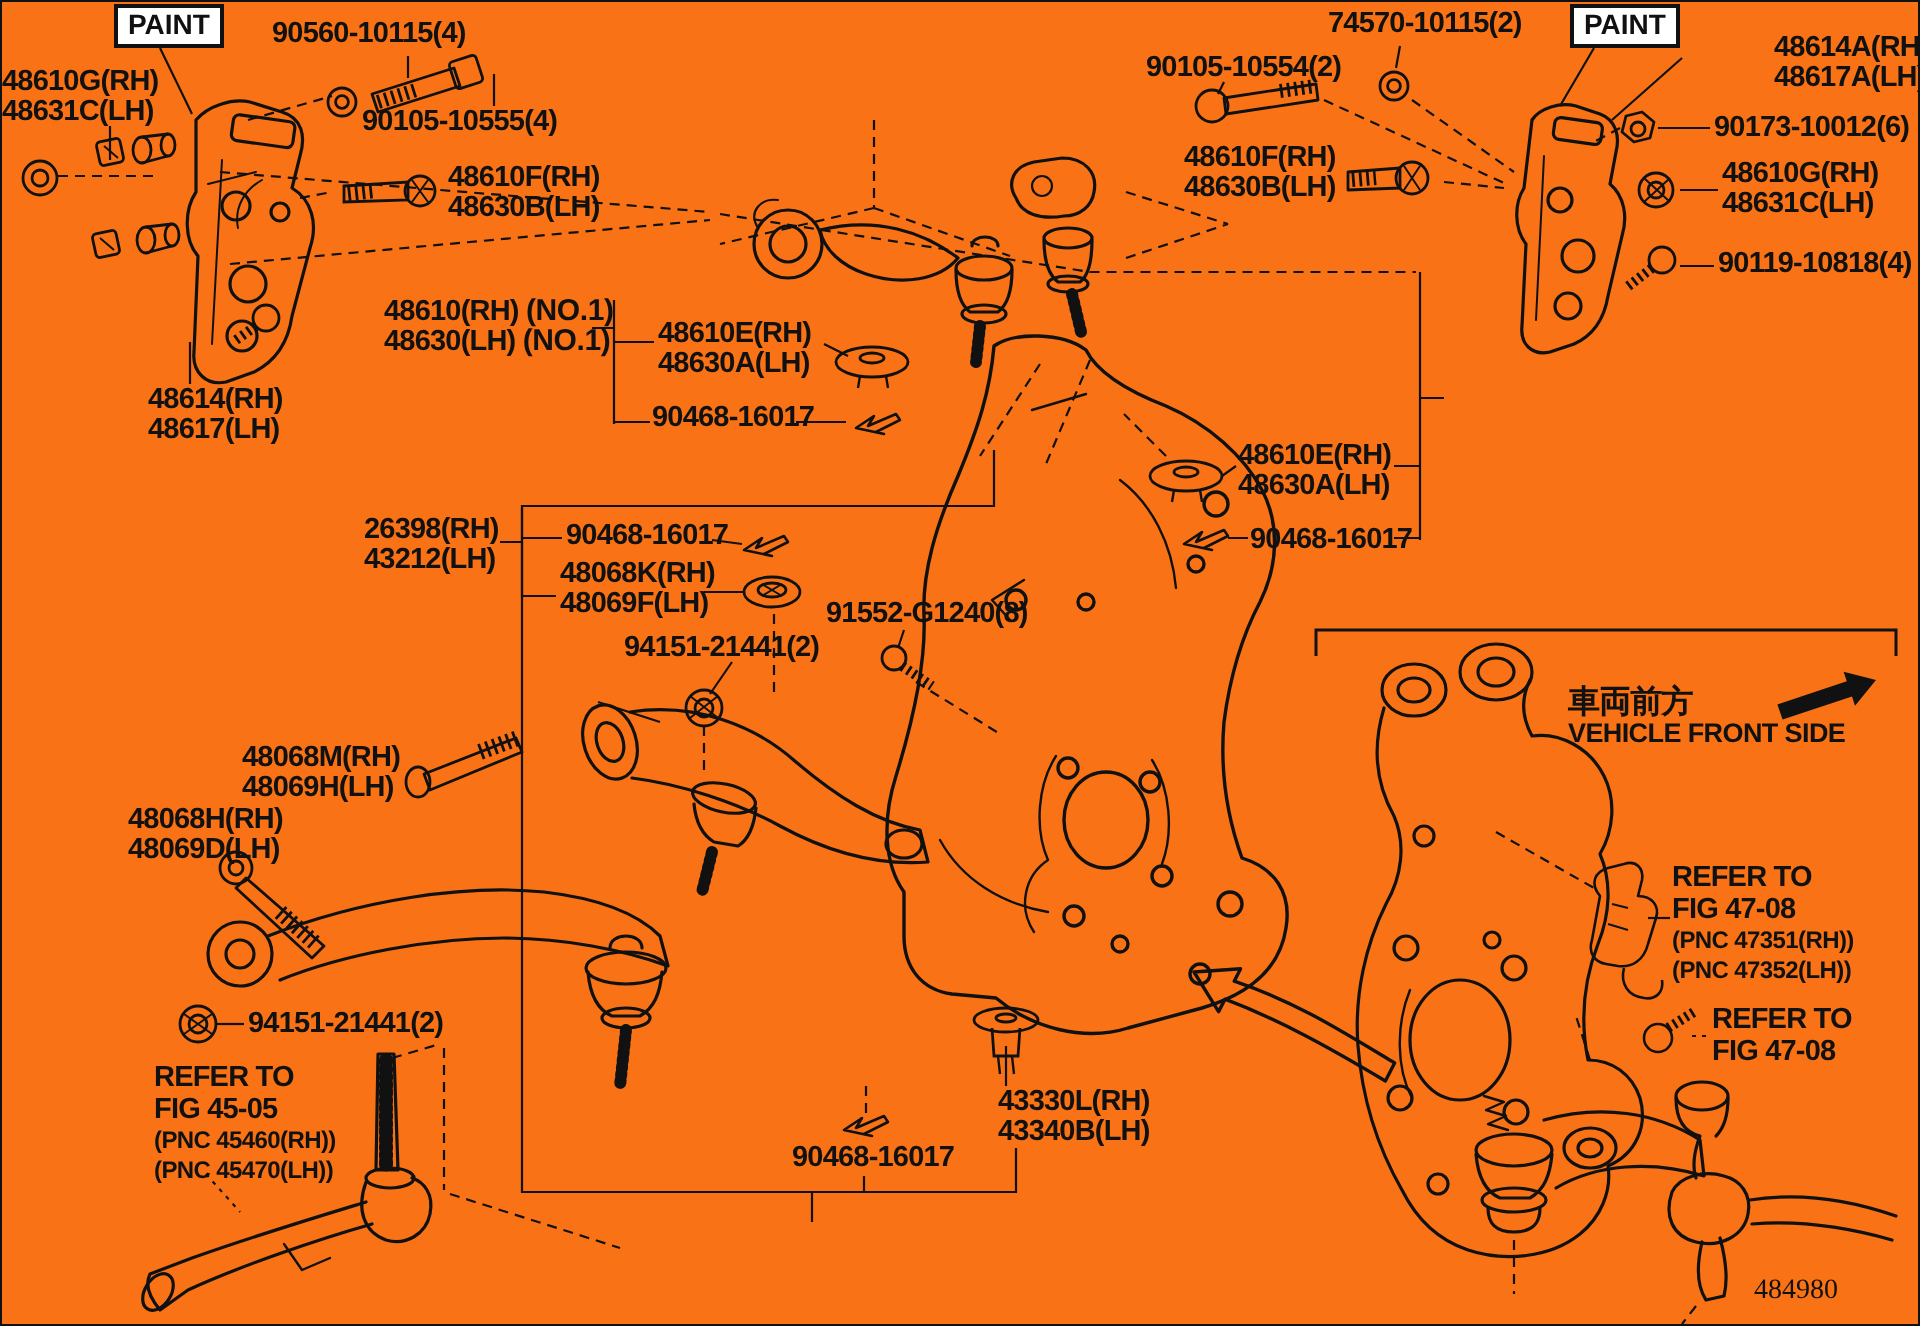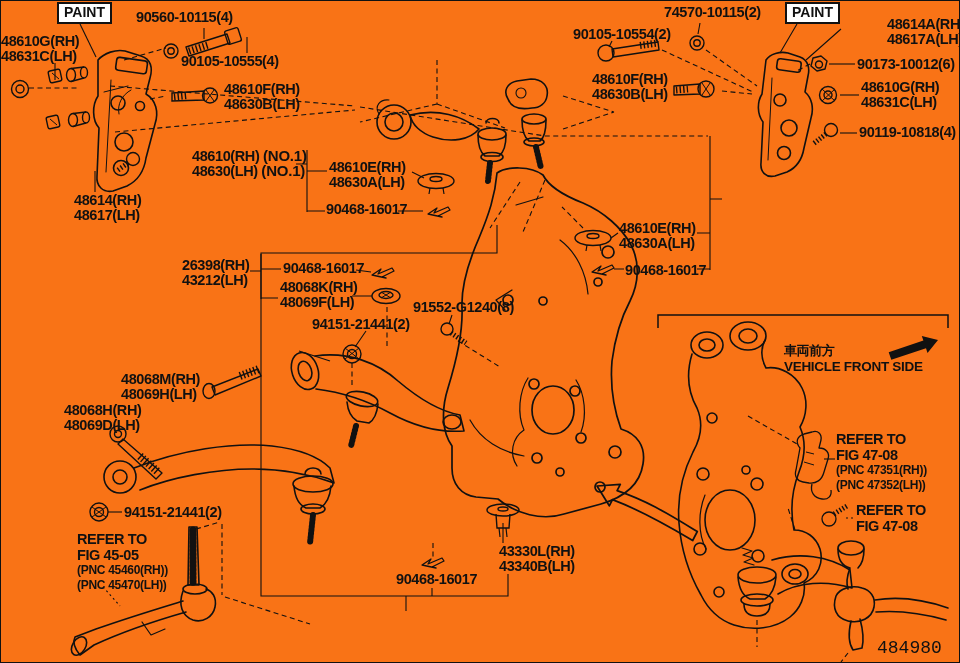--- a/index.html
+++ b/index.html
@@ -6,24 +6,24 @@
   #stage{position:relative;width:960px;height:663px;background:#f97316;overflow:hidden;
          font-family:"Liberation Sans",sans-serif;color:#111;}
   #frame{position:absolute;inset:0;border:1.5px solid #111;pointer-events:none;}
   #art{position:absolute;left:0;top:0;}
   .lb{position:absolute;font-weight:bold;font-size:14.5px;line-height:14.5px;
       letter-spacing:-0.4px;white-space:nowrap;color:#111;}
   .sm{font-size:15px;letter-spacing:-0.2px;}
   .pnc{font-size:12px;line-height:15px;letter-spacing:-0.3px;}
   .paint{position:absolute;border:2px solid #111;padding:1px 5px 2px 5px;
          font-weight:bold;font-size:14px;line-height:15px;background:#fff;}
-  .jp{font-family:"DejaVu Sans",sans-serif;font-weight:bold;font-size:13px;line-height:16px;}
+  .jp{font-family:"DejaVu Sans",sans-serif;font-weight:bold;font-size:16px;line-height:16px;}
   .en{font-weight:bold;font-size:13.5px;line-height:16px;letter-spacing:-0.3px;}
-  .code{position:absolute;font-size:18px;font-weight:normal;letter-spacing:0;
-        font-family:Liberation Mono, monospace;}
+  .code{position:absolute;font-size:14px;font-weight:normal;letter-spacing:0;
+        font-family:Liberation Serif, serif;}
 </style>
 </head>
 <body>
 
 <div id="stage">
 
 <svg id="art" width="960" height="663" viewBox="0 0 960 663">
 
   <g stroke="#111" fill="none" stroke-width="1.6" stroke-linejoin="round" stroke-linecap="round">
     <path d="M98,60 C104,53 116,49 125,51 L141,56 C151,59 153,68 150,78 L146,94 C156,100 159,112 155,124 L146,158 C144,172 137,181 127,186 L113,191 C103,193 96,186 97,176 L99,128 C92,120 92,105 98,96 Z"></path>

